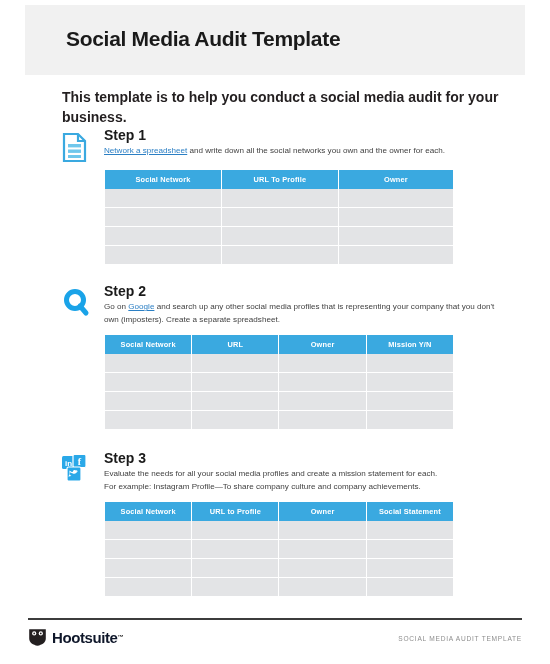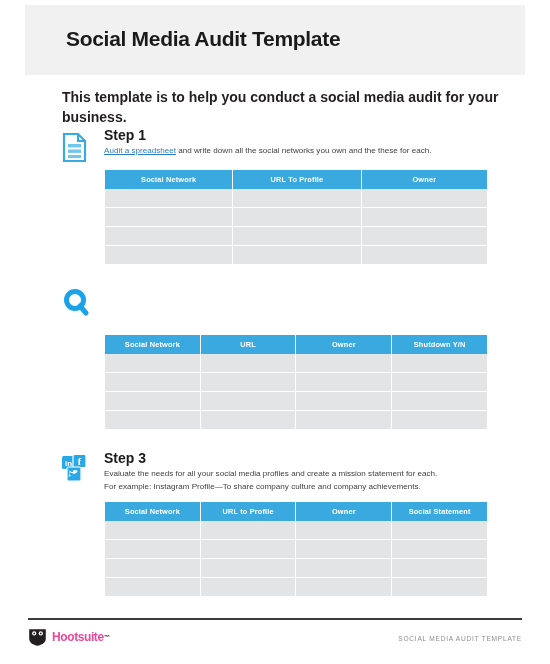--- a/index.html
+++ b/index.html
@@ -85,21 +85,21 @@
   }
   .step-desc a {
     color: #2b7fc4;
     text-decoration: underline;
   }
 
   
   .tbl {
     position: absolute;
     left: 105px;
-    width: 382px;
+    width: 348px;
     border-collapse: collapse;
     table-layout: fixed;
   }
   .tbl th {
     background: #3aa9e0;
     color: #ffffff;
     font-size: 7.4px;
     font-weight: bold;
     letter-spacing: 0.15px;
     height: 19px;
@@ -131,24 +131,24 @@
   }
   .footer-logo {
     position: absolute;
     left: 28px;
     top: 628px;
     display: flex;
     align-items: center;
   }
   .owl-mark { width: 19px; height: 18px; margin-right: 5px; }
   .brand-name {
-    font-size: 12px;
+    font-size: 15px;
     font-weight: bold;
     letter-spacing: -0.4px;
-    color: #ec4899;
+    color: #0f172a;
   }
   .brand-tm {
     font-size: 6px;
     vertical-align: super;
     color: #1a1a1a;
     font-weight: bold;
   }
   .footer-right {
     position: absolute;
     right: 28px;
@@ -176,21 +176,21 @@
         <path d="M4 3 h14 l7 7 v20 h-21 z" fill="#ffffff" stroke="#3aa9e0" stroke-width="2.2"></path>
         <path d="M18 3 v7 h7" fill="none" stroke="#3aa9e0" stroke-width="2.2"></path>
         <rect x="8" y="13" width="13" height="3.4" fill="#6fc7ec"></rect>
         <rect x="8" y="18.5" width="13" height="3.4" fill="#6fc7ec"></rect>
         <rect x="8" y="24" width="13" height="3" fill="#6fc7ec"></rect>
       </svg>
     </div>
     <div class="step-body">
       <div class="step-title">Step 1</div>
       <div class="step-desc">
-        <a href="#">Audit a spreadsheet</a><span> and write down all the social networks you own and the these for each.</span>
+        <a href="#">Network a spreadsheet</a><span> and write down all the social networks you own and the owner for each.</span>
       </div>
     </div>
   </div>
 
   <table class="tbl" style="top:170px;">
     <thead>
       <tr>
         <th style="width:33.5%">Social Network</th>
         <th style="width:33.5%">URL To Profile</th>
         <th style="width:33%">Owner</th>
@@ -220,29 +220,35 @@
     </tbody>
   </table>
 
   <div class="step" style="top:283px;">
     <div class="step-icon">
       <svg viewBox="0 0 34 32" width="34" height="32" aria-hidden="true">
         <circle cx="15" cy="13" r="8.5" fill="none" stroke="#1aa3e8" stroke-width="5"></circle>
         <line x1="20" y1="19" x2="26" y2="26" stroke="#1aa3e8" stroke-width="5" stroke-linecap="round"></line>
       </svg>
     </div>
+    <div class="step-body">
+      <div class="step-title">Step 2</div>
+      <div class="step-desc">
+        <span>Go on </span><a href="#">Google</a><span> and search up any other social media profiles that is representing your company that you don't own (imposters). Create a separate spreadsheet.</span>
+      </div>
+    </div>
   </div>
 
   <table class="tbl" style="top:335px;">
     <thead>
       <tr>
         <th style="width:25%">Social Network</th>
         <th style="width:25%">URL</th>
         <th style="width:25%">Owner</th>
-        <th style="width:25%">Shutdown Y/N</th>
+        <th style="width:25%">Mission Y/N</th>
       </tr>
     </thead>
     <tbody>
       <tr>
         <td></td>
         <td></td>
         <td></td>
         <td></td>
       </tr>
       <tr>

